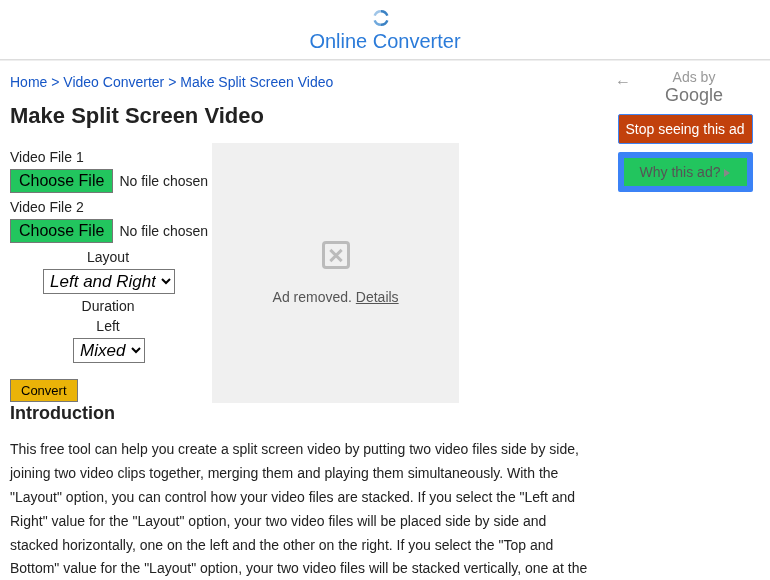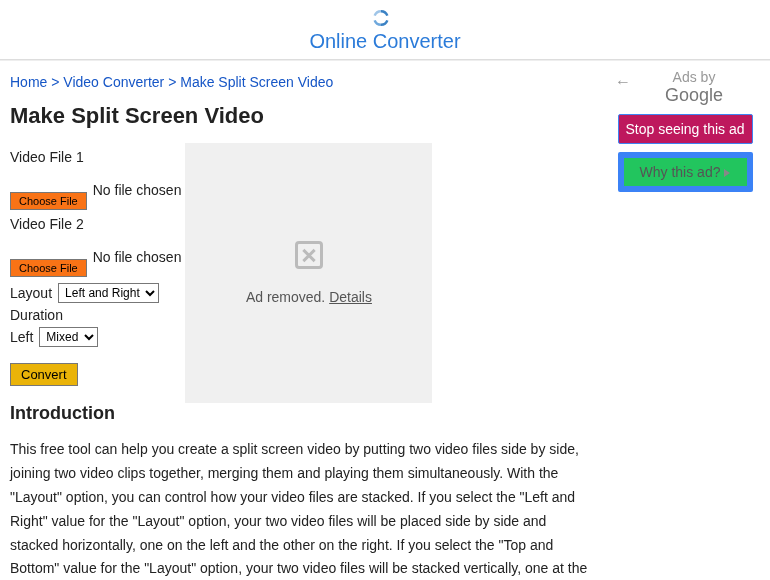--- a/index.html
+++ b/index.html
@@ -94,35 +94,35 @@
     top: 10px;
     left: 3px;
   }
   .ad-x::before { transform: rotate(45deg); }
   .ad-x::after { transform: rotate(-45deg); }
   .ad-text { color: #555; }
   .ad-text .details { text-decoration: underline; color: #555; cursor: pointer; }
   .field-label { margin: 6px 0 4px; }
   .file-row { margin-bottom: 6px; display: flex; align-items: center; gap: 6px; }
   .choose-btn {
-    background: #f97316;
+    background: #22c55e;
     border: 1px solid #777;
     padding: 2px 8px;
-    font-size: 11px;
-    cursor: pointer;
-    margin-top: 23px;
+    font-size: 16px;
+    cursor: pointer;
   }
   .nofile { color: #222; }
-  .inline-row { margin: 4px 0; display: flex; align-items: center; gap: 4px; }
+  .inline-row { margin: 4px 0; display: flex; align-items: center; gap: 4px; flex-direction: column; }
   .inline-row label { margin-right: 2px; }
   select {
     border: 1px solid #777;
     background: #fff;
-    font-size: 12px;
+    font-size: 17px;
     padding: 1px 2px;
+    font-style: italic;
   }
   select.wide { min-width: 170px; }
   .convert-btn {
     margin-top: 12px;
     background: #eab308;
     border: 1px solid #777;
     padding: 3px 10px;
     font-size: 13px;
     cursor: pointer;
   }
@@ -158,21 +158,21 @@
     display: block;
     width: 135px;
     margin: 8px auto;
     padding: 6px 4px;
     text-align: center;
     font-size: 14px;
     border-radius: 2px;
     cursor: pointer;
   }
   .side-btn.primary {
-    background: #be185d;
+    background: #c2410c;
     color: #fff;
     border: 1px solid #3f84f3;
   }
   .side-btn.secondary {
     background: #22c55e;
     color: #555;
     border: 6px solid #3b82f6;
   }
   .tri {
     display: inline-block;

